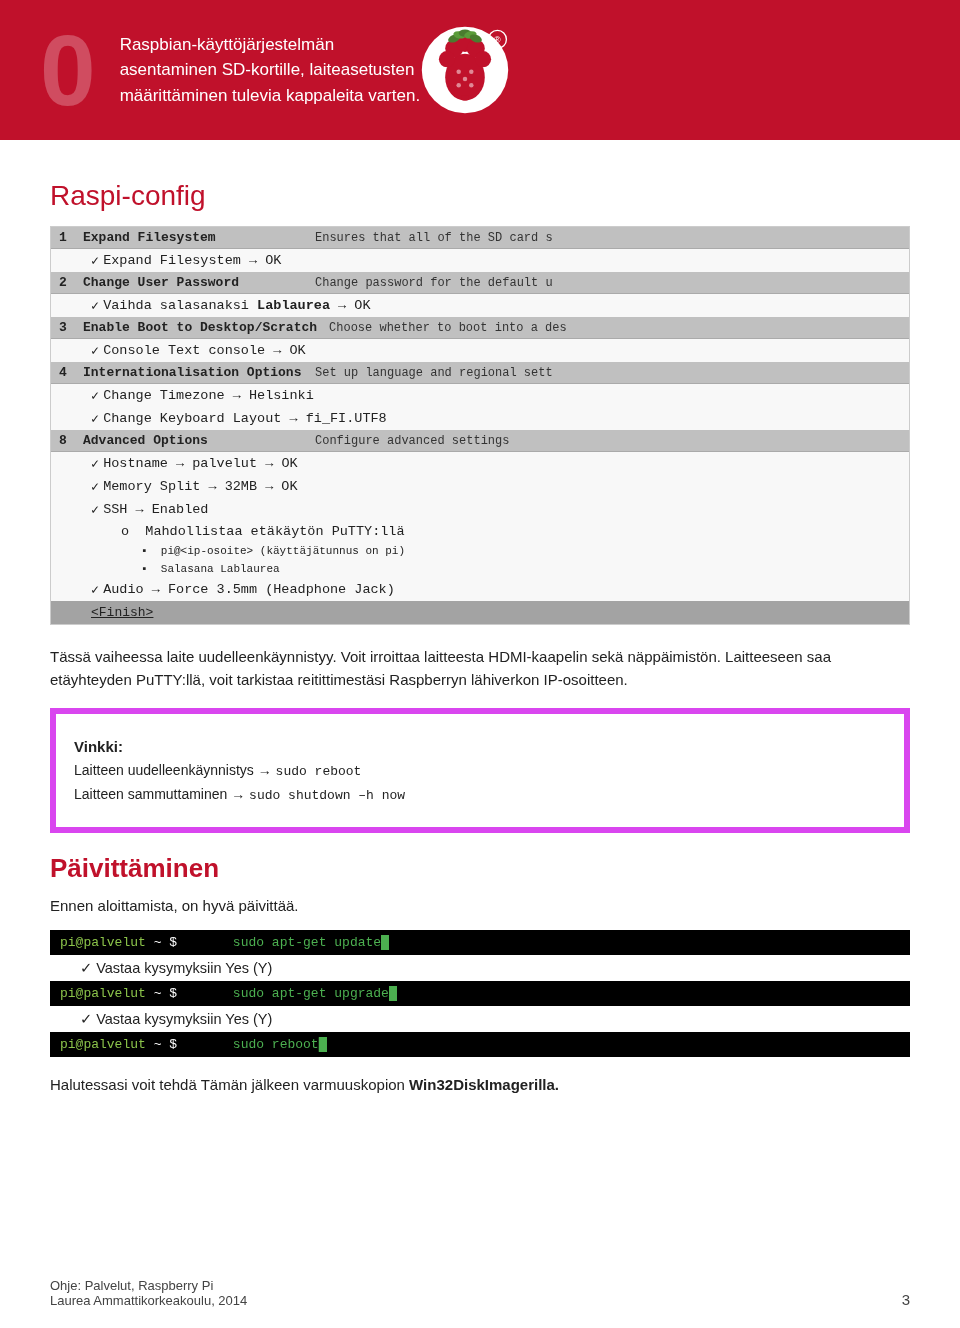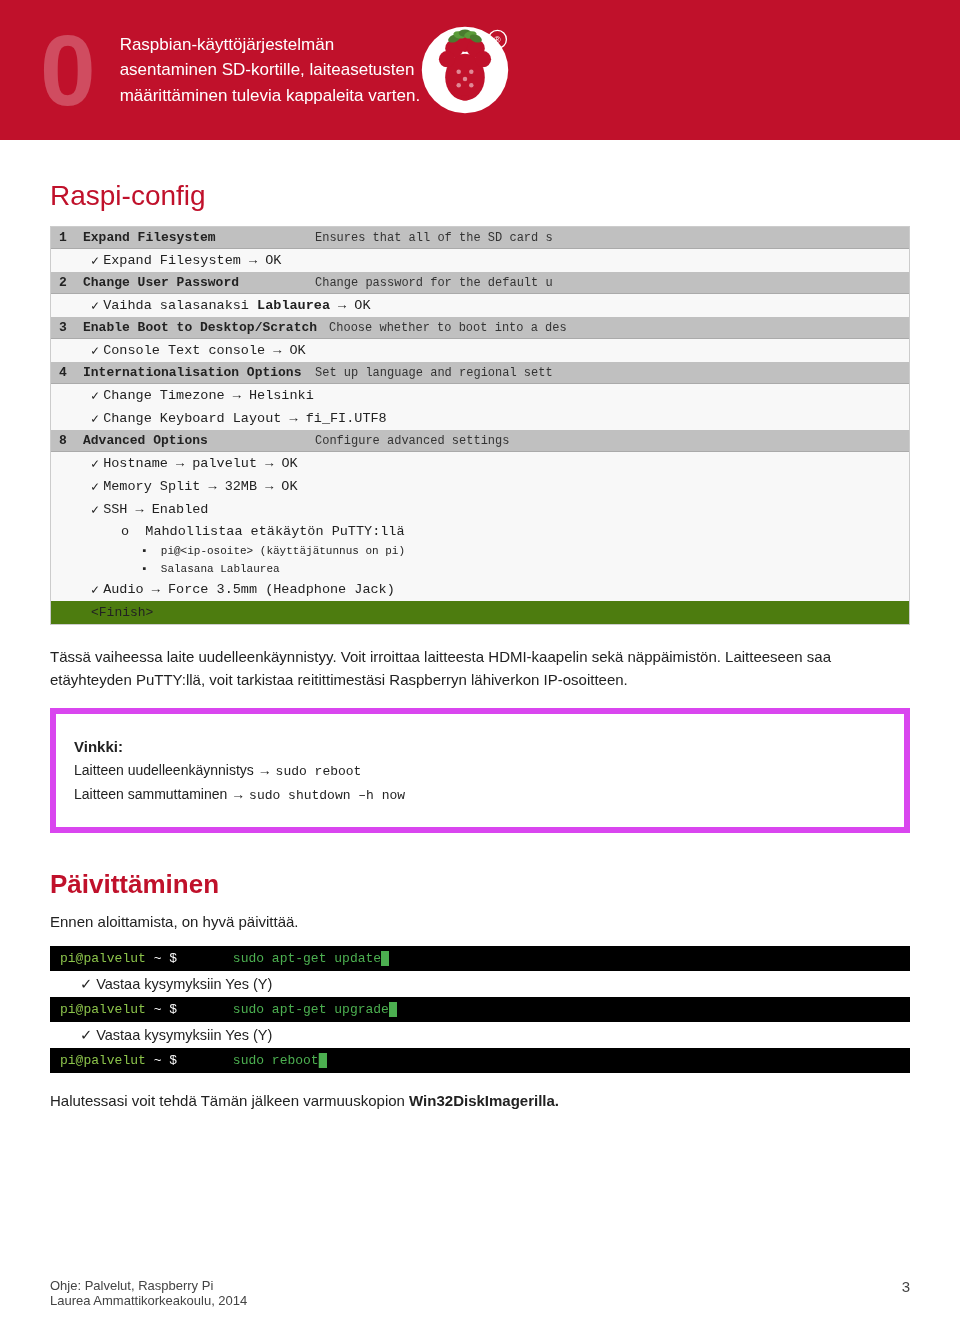--- a/index.html
+++ b/index.html
@@ -52,21 +52,21 @@
       color: #c0112b;
       margin-bottom: 14px;
       margin-top: 10px;
     }
 
     h2.section-title {
       font-size: 26px;
       font-weight: bold;
       color: #c0112b;
       margin-bottom: 10px;
-      margin-top: 36px;
+      margin-top: 20px;
     }
 
     
     .config-block {
       background: #f0f0f0;
       border: 1px solid #ccc;
       font-family: 'Courier New', monospace;
       font-size: 13px;
       padding: 0;
       margin-bottom: 20px;
@@ -110,21 +110,22 @@
     .config-subitem-3 {
       padding: 3px 8px 3px 90px;
       font-family: 'Courier New', monospace;
       font-size: 11px;
       background: #f8f8f8;
     }
     .finish-row {
       padding: 4px 8px 4px 40px;
       font-family: 'Courier New', monospace;
       font-size: 13px;
-      background: #4d7c0f;
+      background: #a3a3a3;
+      text-decoration: underline;
     }
 
     
     .body-text {
       font-size: 15px;
       line-height: 1.55;
       margin-bottom: 12px;
       color: #222;
     }
 
@@ -174,21 +175,21 @@
 
     
     .footer {
       position: absolute;
       bottom: 20px;
       left: 0;
       right: 0;
       padding: 0 50px;
       display: flex;
       justify-content: space-between;
-      align-items: flex-start;
+      align-items: flex-end;
       font-size: 13px;
       color: #444;
     }
     .footer-right {
       font-size: 15px;
       color: #444;
     }
     .mt16 { margin-top: 16px; }
   </style>
 </head>

